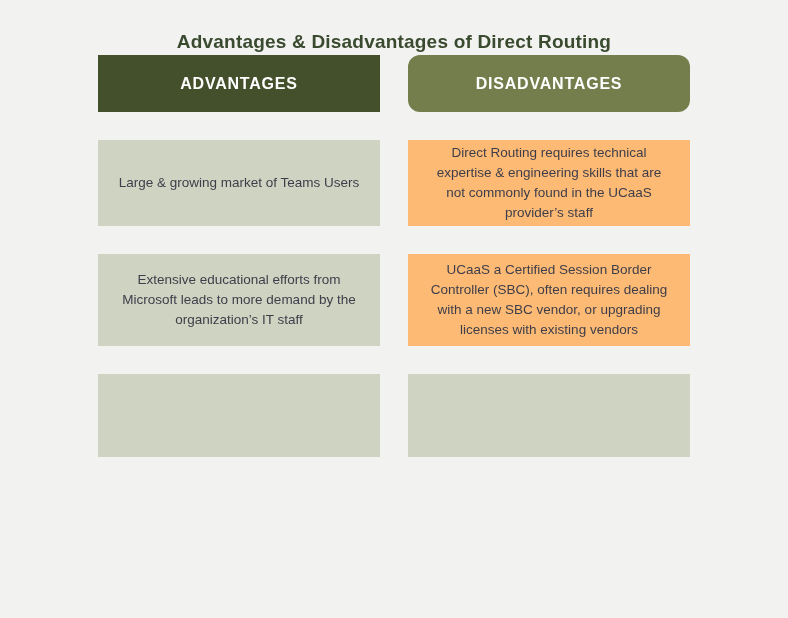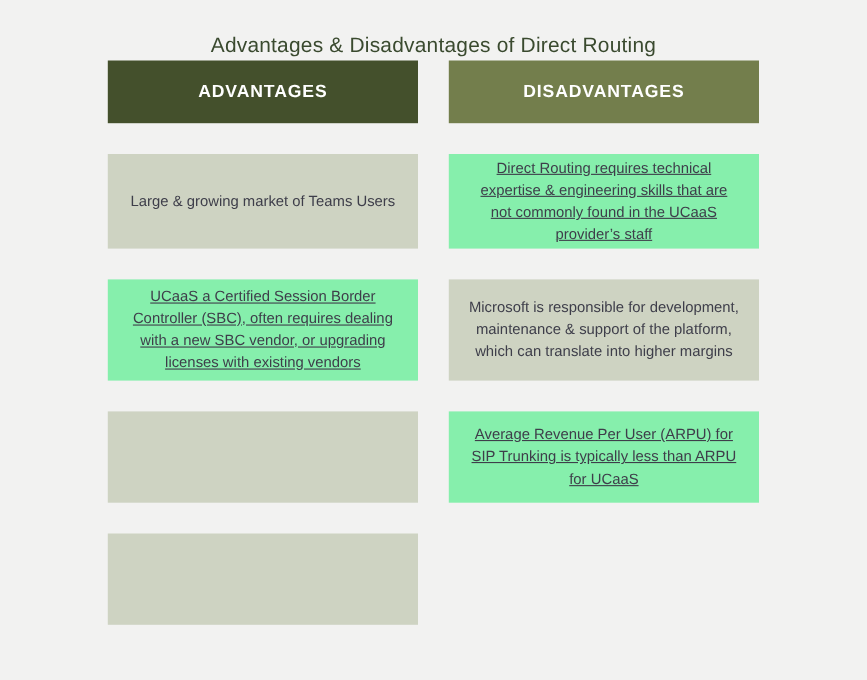--- a/index.html
+++ b/index.html
@@ -6,21 +6,21 @@
   html, body { width: 788px; height: 618px; }
   body {
     background: #f2f2f1;
     font-family: "Liberation Sans", sans-serif;
     overflow: hidden;
   }
   .title {
     padding-top: 31px;
     text-align: center;
     font-size: 19px;
-    font-weight: 400;
+    font-weight: 700;
     letter-spacing: 0.2px;
     color: #3a4a2f;
   }
   .grid {
     width: 592px;
     margin: 2px auto 0;
     display: grid;
     grid-template-columns: 1fr 1fr;
     grid-template-rows: 57px 86px 92px 83px 83px 87px;
     column-gap: 12px;
@@ -31,52 +31,51 @@
     display: flex;
     align-items: center;
     justify-content: center;
     color: #ffffff;
     font-weight: 700;
     font-size: 16px;
     letter-spacing: 0.8px;
     text-transform: uppercase;
   }
   .header.adv { background: #44502c; }
-  .header.dis { background: #737e4c; }
+  .header.dis { background: #737e4c; border-radius: 12px; }
   .cell {
     display: flex;
     align-items: center;
     justify-content: center;
     text-align: center;
     font-size: 13.5px;
     line-height: 1.5;
     color: #3e3e4a;
     padding: 10px 18px;
   }
   .cell.adv { background: #ced3c2; text-align: center; }
-  .cell.dis { background: #86efac; text-decoration: underline; }
+  .cell.dis { background: #fdba74; }
 </style>
 </head>
 <body>
 
 <div class="page">
 
   <div class="title">Advantages &amp; Disadvantages of Direct Routing</div>
 
   <div class="grid">
 
     <div class="header adv">ADVANTAGES</div>
     <div class="header dis">DISADVANTAGES</div>
 
     <div class="cell adv">Large &amp; growing market of Teams Users</div>
     <div class="cell dis">Direct Routing requires technical expertise &amp; engineering skills that are not commonly found in the UCaaS provider’s staff</div>
 
+    <div class="cell adv">Extensive educational efforts from Microsoft leads to more demand by the organization’s IT staff</div>
     <div class="cell dis">UCaaS a Certified Session Border Controller (SBC), often requires dealing with a new SBC vendor, or upgrading licenses with existing vendors</div>
 
-    <div class="cell adv">Microsoft is responsible for development, maintenance &amp; support of the platform, which can translate into higher margins</div>
 
     <div class="cell adv"></div>
-    <div class="cell dis">Average Revenue Per User (ARPU) for SIP Trunking is typically less than ARPU for UCaaS</div>
 
     <div class="cell adv"></div>
 
   </div>
 </div>
 
 </body></html>

